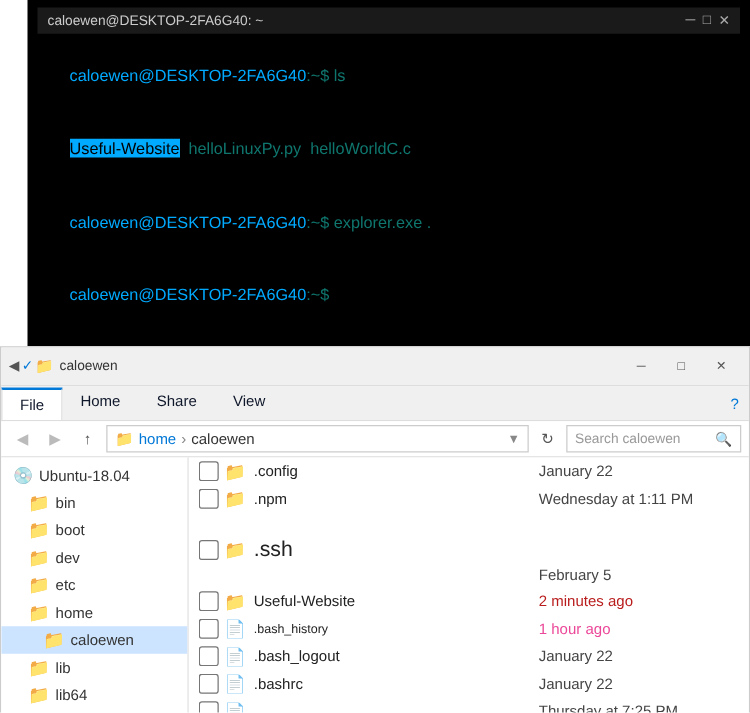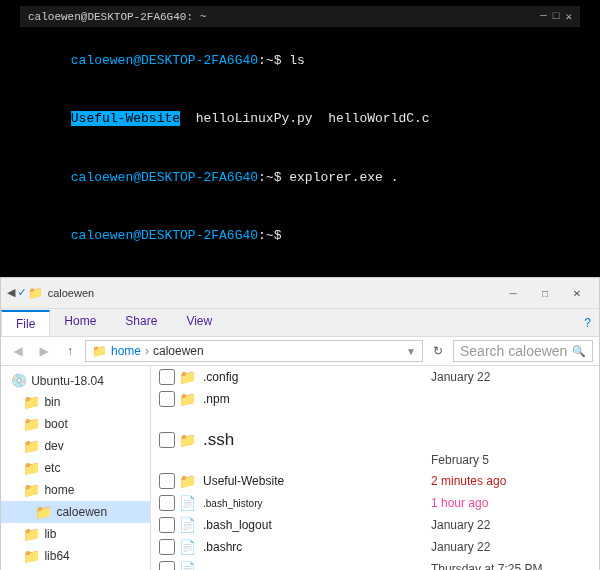--- a/index.html
+++ b/index.html
@@ -2,24 +2,25 @@
 <html><head>
   <meta charset="utf-8">
   <style>
     * { box-sizing: border-box; margin: 0; padding: 0; }
     body { font-family: 'Segoe UI', Arial, sans-serif; font-size: 12px; background: #fff; width: 600px; height: 570px; overflow: hidden; }
 
     
     .terminal-window {
       background: #000;
       color: #fff;
-      font-family: Liberation Mono, monospace;
+      font-family: Liberation Sans, sans-serif;
       font-size: 13px;
-      padding: 6px 20px;
+      padding: 6px 8px;
       position: relative;
+      margin-left: 22px;
     }
     .terminal-titlebar {
       background: #1a1a1a;
       color: #ccc;
       font-size: 11px;
       padding: 4px 8px;
       display: flex;
       align-items: center;
       justify-content: space-between;
     }
@@ -29,21 +30,21 @@
       font-size: 11px;
       color: #aaa;
     }
     .terminal-content {
       padding: 4px 4px 6px 4px;
       line-height: 1.5;
     }
     .terminal-line { white-space: pre; }
     .t-cyan { color: #0af; }
     .t-highlight { background: #00aaff; color: #000; }
-    .t-white { color: #e5e5e5; }
+    .t-white { color: #0f766e; }
 
     
     .explorer-window {
       border: 1px solid #ccc;
       background: #fff;
       position: relative;
     }
     .explorer-titlebar {
       background: #f0f0f0;
       border-bottom: 1px solid #ddd;
@@ -79,21 +80,21 @@
       border-bottom: 1px solid #ddd;
     }
     .ribbon-tabs {
       display: flex;
       gap: 0;
     }
     .ribbon-tab {
       padding: 5px 14px;
       font-size: 12px;
       cursor: pointer;
-      color: #4c1d95;
+      color: #0f172a;
       border-right: 1px solid transparent;
     }
     .ribbon-tab.active {
       background: #fff;
       border-top: 2px solid #0078d7;
       border-left: 1px solid #ddd;
       border-right: 1px solid #ddd;
       margin-top: 1px;
     }
     .ribbon-help {
@@ -276,21 +277,21 @@
     <div class="nav-btn">↑</div>
     <div class="address-path">
       <span style="color:#e8a000;">📁</span>
       <span style="color:#0078d7;">home</span>
       <span class="path-sep">›</span>
       <span style="color:#333;">caloewen</span>
       <span style="margin-left:auto;color:#888;font-size:10px;">▼</span>
     </div>
     <div class="refresh-btn">↻</div>
     <div class="search-box">
-      <span style="color:#999;font-size:14px;">Search caloewen</span>
+      <span style="color:#999;font-size:11px;">Search caloewen</span>
       <span class="search-icon-inline">🔍</span>
     </div>
   </div>
 
   <div class="explorer-main">
 
     <div class="nav-pane">
       <div class="nav-item">
         <span class="drive-icon">💿</span>
         <span>Ubuntu-18.04</span>
@@ -344,20 +345,21 @@
       <span style="font-size:12px;">.config</span>
     </div>
     <div class="col-modified" style="width:160px;font-size:12px;color:#444;">January 22</div>
   </div>
           <div class="file-row">
     <input type="checkbox" class="file-checkbox" style="">
     <div class="col-name" style="flex:1;display:flex;align-items:center;gap:6px;">
       <span class="file-icon">📁</span>
       <span style="font-size:12px;">.npm</span>
     </div>
+    <div class="col-modified" style="width:160px;font-size:12px;color:#444;">Wednesday at 1:11 PM</div>
   </div>
           <div class="file-row">
     <input type="checkbox" class="file-checkbox" style="">
     <div class="col-name" style="flex:1;display:flex;align-items:center;gap:6px;">
       <span class="file-icon">📁</span>
       <span style="font-size:17px;">.ssh</span>
     </div>
     <div class="col-modified" style="width:160px;font-size:12px;color:#444;margin-top:40px;">February 5</div>
   </div>
           <div class="file-row">

